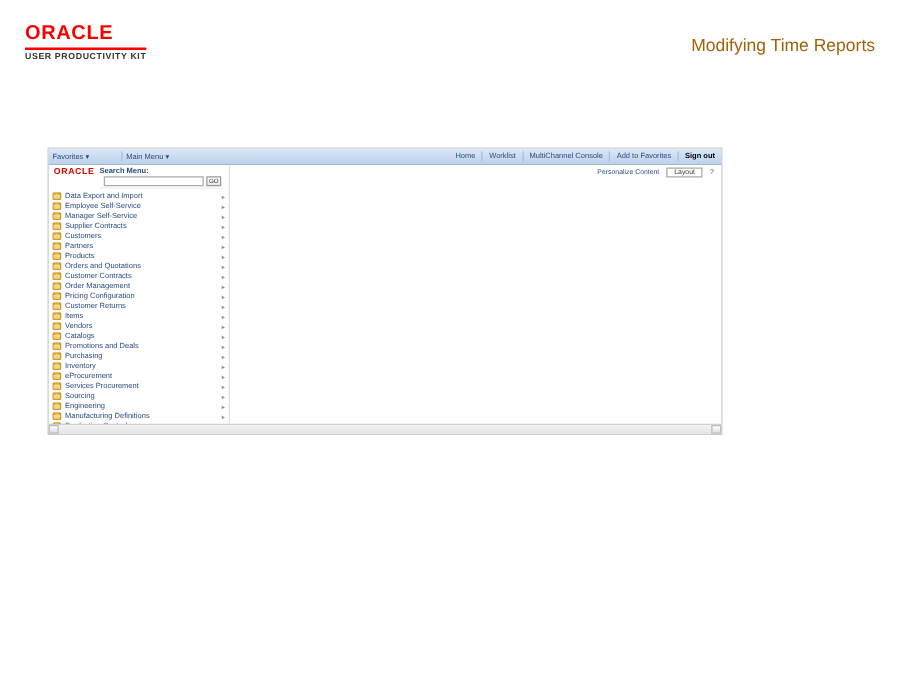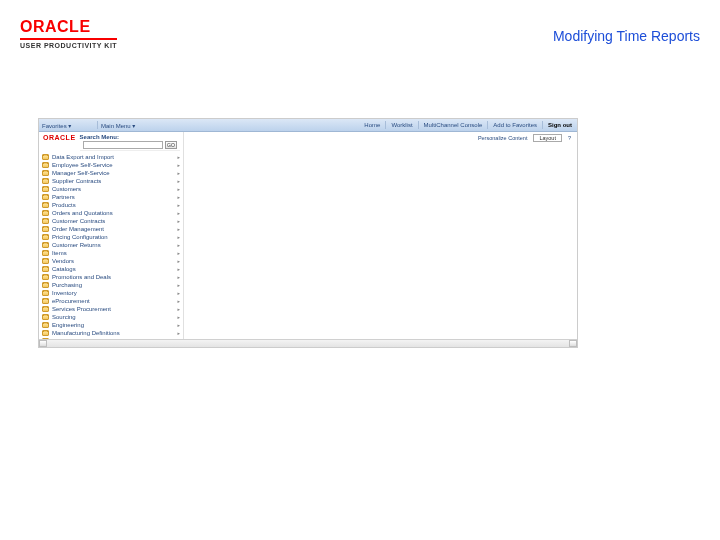--- a/index.html
+++ b/index.html
@@ -39,21 +39,21 @@
     font-weight: bold;
     border-top: 2px solid #f80000;
     margin-top: 2px;
     padding-top: 2px;
   }
   .page-title {
     position: absolute;
     right: 20px;
     top: 28px;
     font-size: 14px;
-    color: #1d4ed8;
+    color: #a16207;
     margin-left: 33px;
   }
 
   
   .app {
     position: absolute;
     left: 38px;
     top: 118px;
     width: 540px;
     height: 230px;

